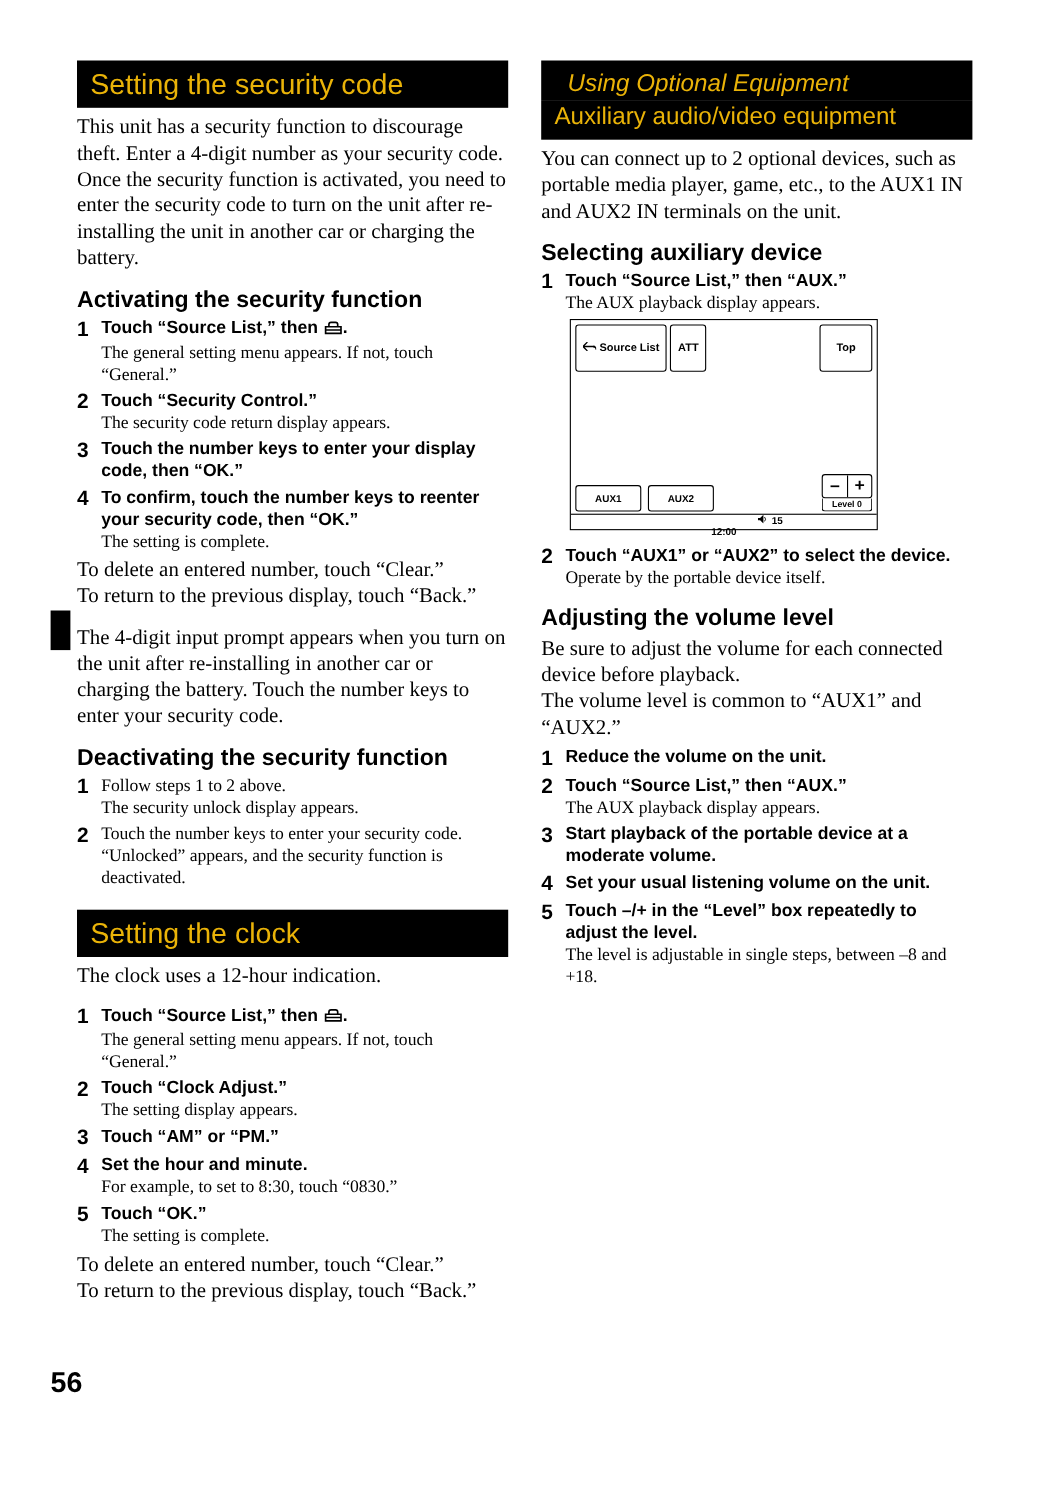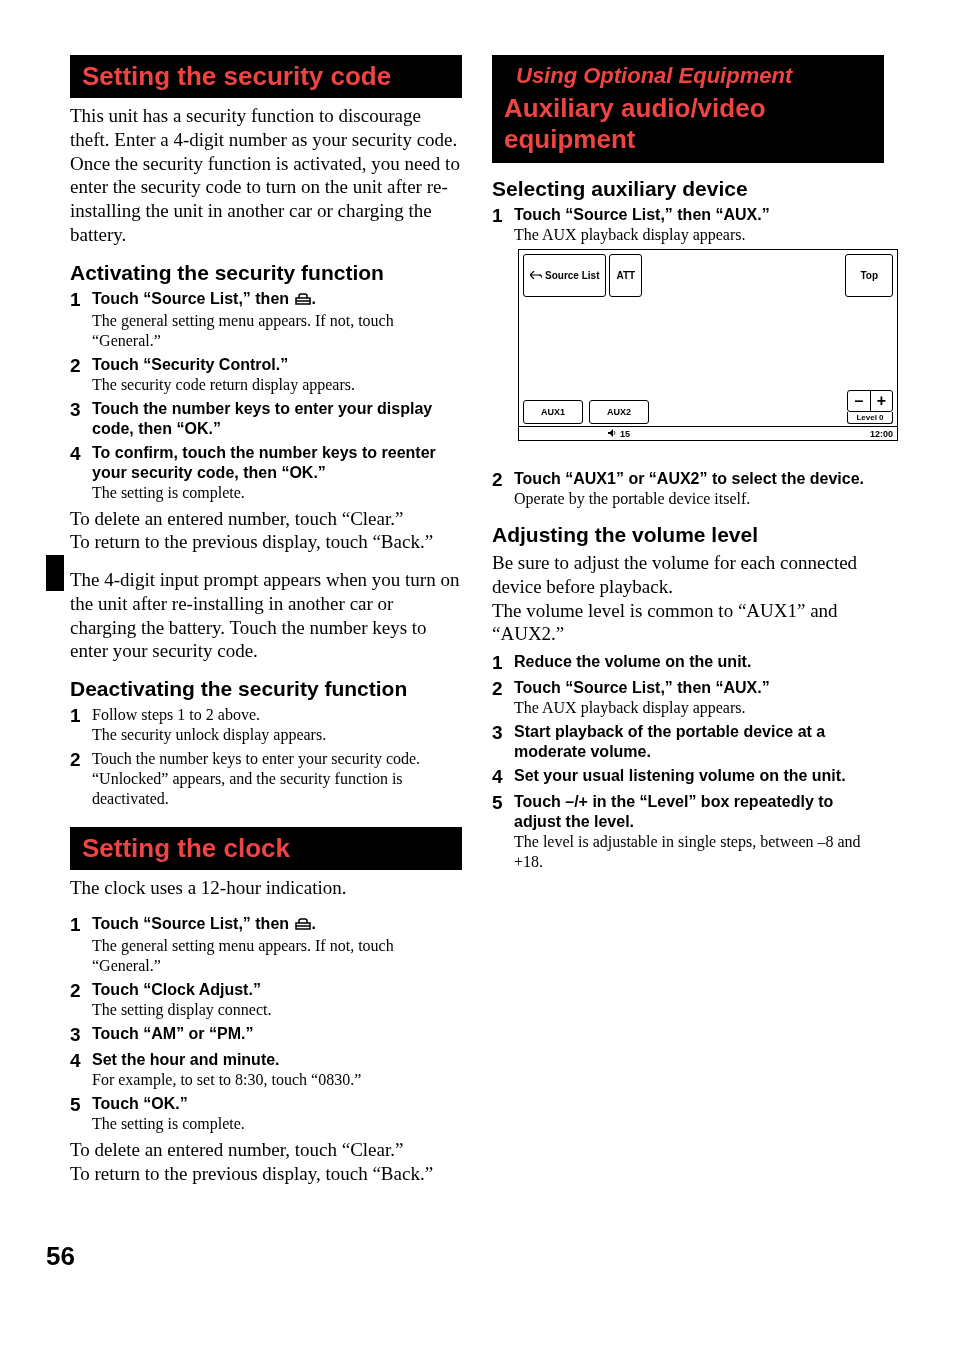--- a/index.html
+++ b/index.html
@@ -19,38 +19,38 @@
   .columns {
     display: flex;
     gap: 30px;
   }
   .col {
     flex: 1 1 50%;
     min-width: 0;
   }
   .section-bar {
     background: #000;
-    color: #ef4444;
-    font-family: Arial, Helvetica, sans-serif;
-    font-weight: bold;
+    color: #eab308;
+    font-family: Arial, Helvetica, sans-serif;
+    font-weight: normal;
     padding: 4px 12px;
     margin-bottom: 6px;
   }
   .section-bar.big {
     font-size: 26px;
     padding: 6px 12px;
   }
   .section-bar.italic {
     font-style: italic;
     font-size: 22px;
     padding: 8px 12px 2px 24px;
     margin-bottom: 0;
   }
   .section-bar.sub {
-    font-size: 26px;
+    font-size: 22px;
     padding: 2px 12px 8px 12px;
     font-style: normal;
     margin-top: 0;
   }
   .body-text {
     font-size: 19px;
     line-height: 1.25;
     margin: 4px 0 14px 0;
   }
   .sub-heading {
@@ -95,23 +95,23 @@
   .page-number {
     position: absolute;
     left: 46px;
     bottom: 80px;
     font-family: Arial, Helvetica, sans-serif;
     font-weight: bold;
     font-size: 26px;
   }
   
   .aux-screen {
-    width: 380px;
+    width: 280px;
     border: 1px solid #000;
-    margin: 4px 0 28px 26px;
+    margin: 4px 0 14px 26px;
     font-family: Arial, Helvetica, sans-serif;
   }
   .aux-row-top {
     display: flex;
     justify-content: space-between;
     padding: 4px;
   }
   .aux-btn {
     border: 1px solid #000;
     border-radius: 3px;
@@ -181,20 +181,21 @@
     left: 0;
     right: 0;
     border-top: 1px solid #000;
     display: flex;
     justify-content: space-between;
     align-items: center;
     font-size: 9px;
     font-weight: bold;
     padding: 0 4px;
     height: 14px;
+    flex-direction: column;
   }
   .aux-status-left { display: flex; align-items: center; gap: 2px; margin-left: 85px;}
   .vol-icon-svg { display: inline-block; }
   .back-icon-svg { margin-right: 3px; }
 </style>
 </head>
 <body>
 
 <div class="page">
   <div class="left-tab"></div>
@@ -274,21 +275,21 @@
                 <path d="M2 6 h14 v6 h-14 z M5 6 v-2 a2 2 0 0 1 2 -2 h4 a2 2 0 0 1 2 2 v2 M2 9 h14" fill="none" stroke="#000" stroke-width="1.5"></path>
               </svg></span><span class="lead">.</span><br>
           <span class="follow">The general setting menu appears. If not, touch “General.”</span>
         </div>
       </div>
 
       <div class="step">
         <div class="step-num">2</div>
         <div class="step-body">
           <span class="lead">Touch “Clock Adjust.”</span><br>
-          <span class="follow">The setting display connect.</span>
+          <span class="follow">The setting display appears.</span>
         </div>
       </div>
 
       <div class="step">
         <div class="step-num">3</div>
         <div class="step-body">
           <span class="lead">Touch “AM” or “PM.”</span>
         </div>
       </div>
 
@@ -311,20 +312,21 @@
       <div class="body-text" style="white-space:pre-line; margin-bottom:0;">To delete an entered number, touch “Clear.”
 To return to the previous display, touch “Back.”</div>
 
     </div>
 
     <div class="col">
 
       <div class="section-bar italic">Using Optional Equipment</div>
       <div class="section-bar sub">Auxiliary audio/video equipment</div>
 
+      <div class="body-text">You can connect up to 2 optional devices, such as portable media player, game, etc., to the AUX1 IN and AUX2 IN terminals on the unit.</div>
 
       <div class="sub-heading">Selecting auxiliary device</div>
 
       <div class="step">
         <div class="step-num">1</div>
         <div class="step-body">
           <span class="lead">Touch “Source List,” then “AUX.”</span><br>
           <span class="follow">The AUX playback display appears.</span>
         </div>
       </div>

